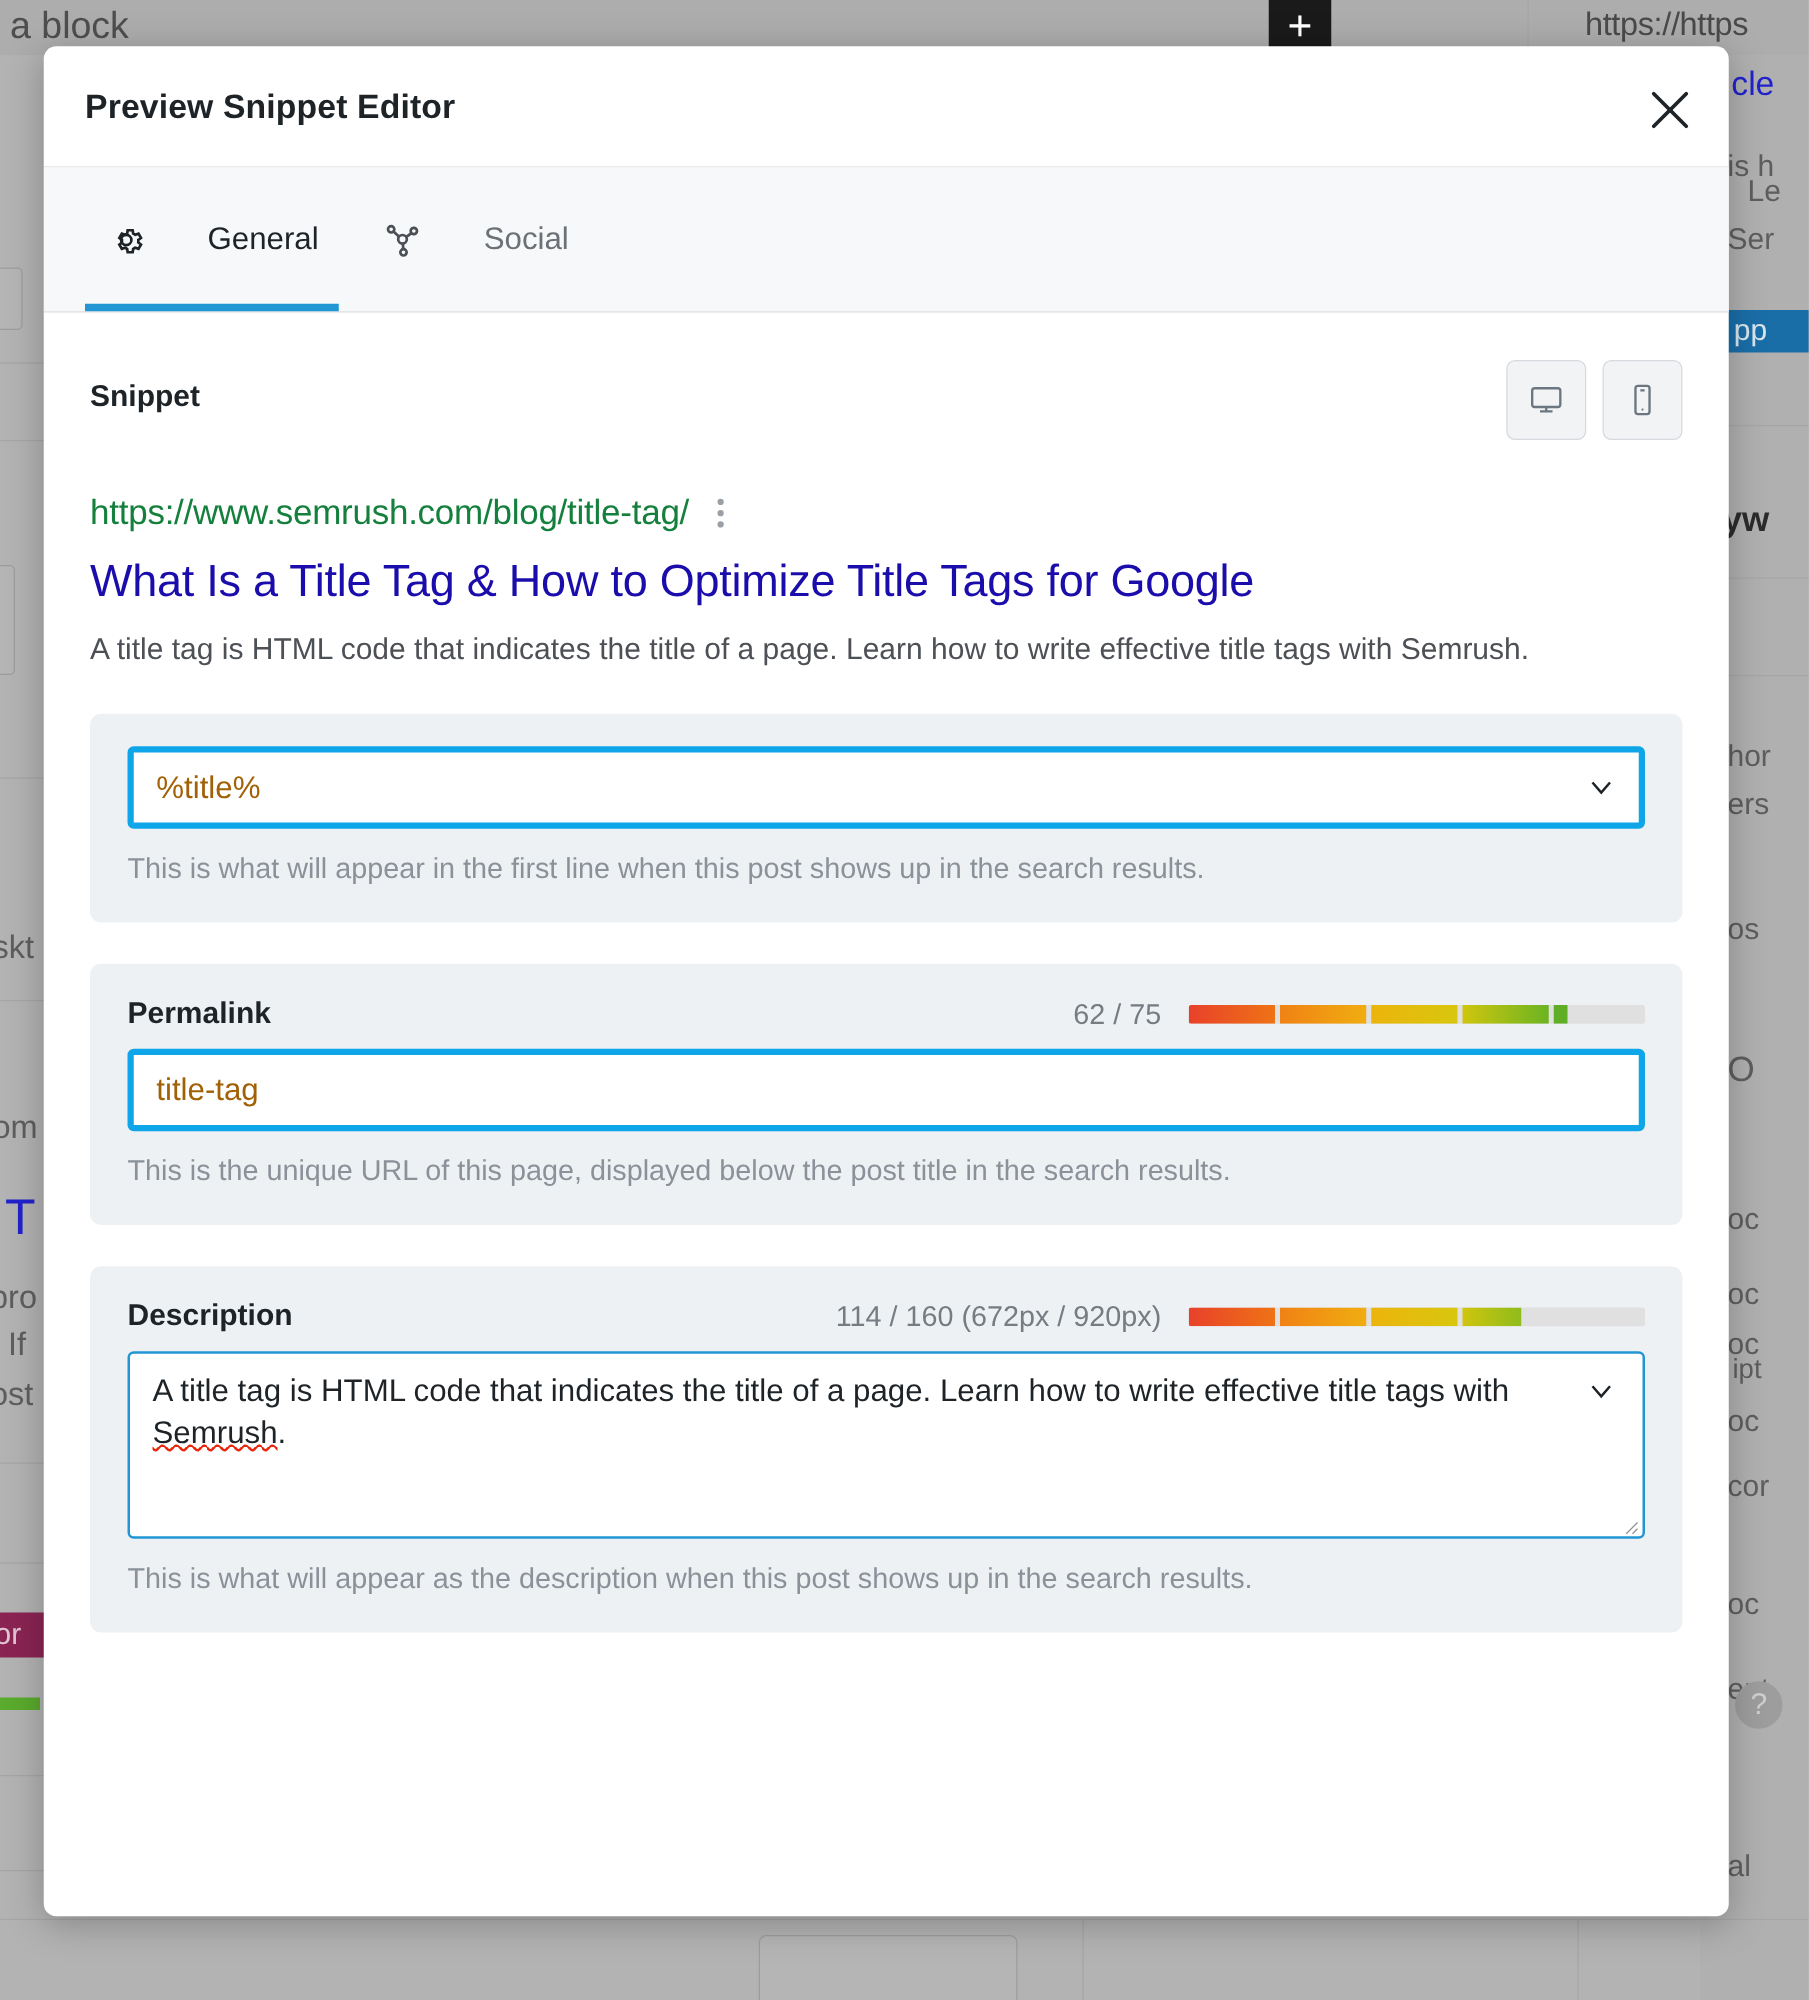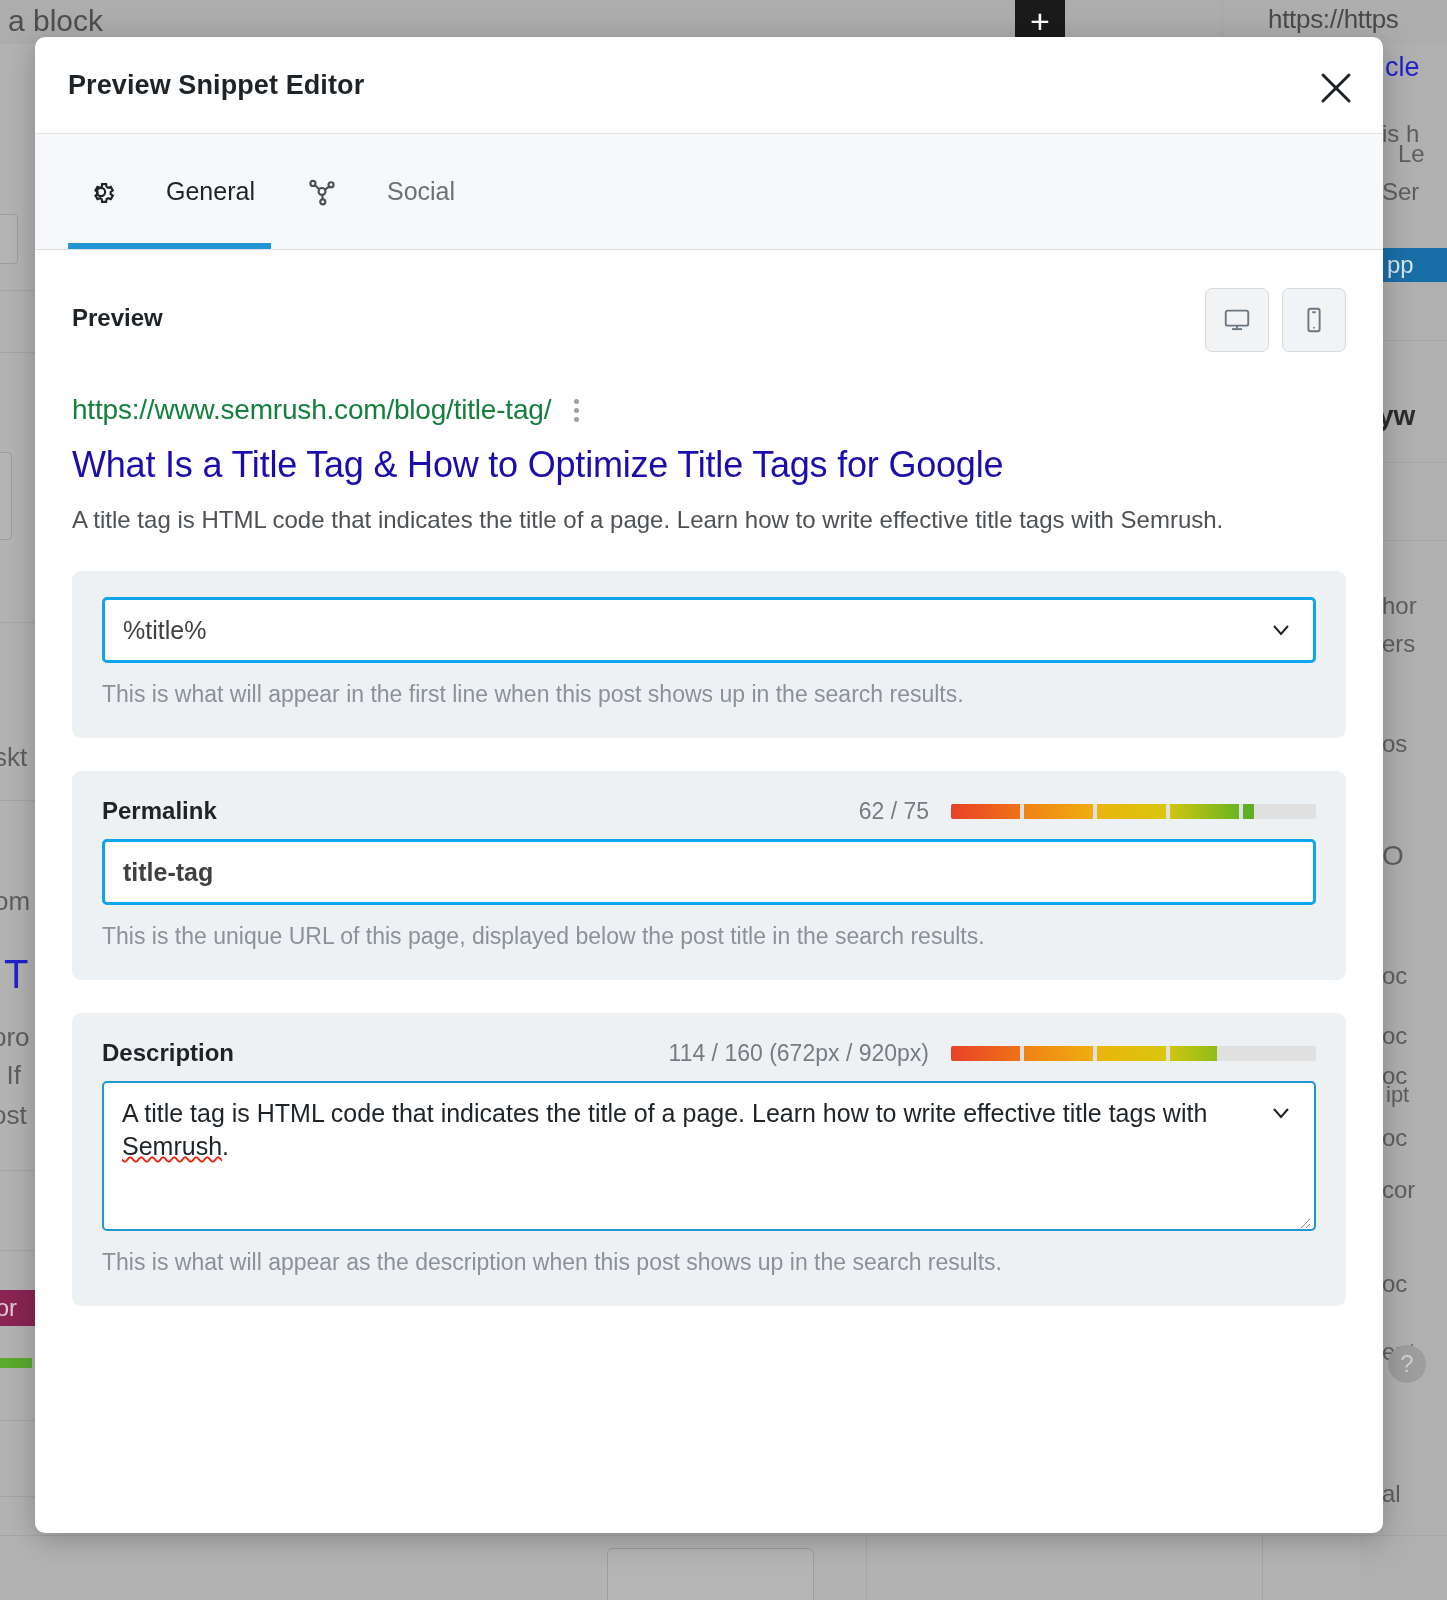--- a/index.html
+++ b/index.html
@@ -64,22 +64,22 @@
   .field{background:#eef1f4;border-radius:9px;padding:26px 30px 30px 30px;margin-top:33px;}
   .field-head{display:flex;align-items:center;justify-content:space-between;padding:0 0 14px 0;}
   .field-label{font-size:24px;font-weight:bold;color:#1d2327;}
   .field-meta{display:flex;align-items:center;}
   .counter{font-size:23px;color:#757c82;margin-right:22px;white-space:nowrap;}
   .bar{width:365px;height:15px;background:#e0e0e0;border-radius:2px;overflow:hidden;display:flex;}
   .seg{height:15px;}
 
   .input-wrap{position:relative;}
   .text-input{
-    width:100%;box-sizing:border-box;height:66px;border:3px solid #0ea5e9;border-radius:5px;
-    background:#fff;font-size:25px;color:#404040;padding:0 62px 0 18px;
+    width:100%;box-sizing:border-box;height:66px;border:5px solid #0ea5e9;border-radius:5px;
+    background:#fff;font-size:25px;color:#a16207;padding:0 62px 0 18px;
     font-family:"Liberation Sans",sans-serif;outline:none;
   }
   .textarea-input{
     width:100%;box-sizing:border-box;height:150px;border:2px solid #2196d3;border-radius:5px;
     background:#fff;font-size:25px;color:#1d2327;padding:14px 62px 0 18px;line-height:1.3;
     font-family:"Liberation Sans",sans-serif;outline:none;resize:none;overflow:hidden;
   }
   .chev{position:absolute;right:20px;top:21px;pointer-events:none;}
   .chev-ta{position:absolute;right:20px;top:20px;pointer-events:none;}
   .helper{font-size:23px;color:#8b9199;margin-top:18px;}
@@ -181,21 +181,21 @@
           <line x1="12.2" y1="14.2" x2="12.5" y2="17.5"></line>
         </svg>
       </span>
       <span class="tab-lbl">Social</span>
     </div>
   </div>
 
   <div id="body">
 
     <div id="preview-row">
-      <div id="preview-label">Preview</div>
+      <div id="preview-label">Snippet</div>
       <div id="device-toggle">
         <div class="dev-btn">
           <svg width="30" height="30" viewBox="0 0 24 24" fill="none" stroke="#6b7681" stroke-width="1.5">
             <rect x="3" y="4.5" width="18" height="12" rx="1.6"></rect>
             <line x1="12" y1="16.5" x2="12" y2="19"></line>
             <line x1="8" y1="19.3" x2="16" y2="19.3"></line>
           </svg>
         </div>
         <div class="dev-btn">
           <svg width="30" height="30" viewBox="0 0 24 24" fill="none" stroke="#6b7681" stroke-width="1.5">
@@ -244,21 +244,21 @@
               <span class="seg" style="width: 1%; background: transparent;"></span>
               <span class="seg" style="width: 19%; background: linear-gradient(90deg, rgb(236, 180, 13), rgb(216, 199, 13));"></span>
               <span class="seg" style="width: 1%; background: transparent;"></span>
               <span class="seg" style="width: 19%; background: linear-gradient(90deg, rgb(207, 197, 14), rgb(107, 180, 34));"></span>
               <span class="seg" style="width: 1%; background: transparent;"></span>
               <span class="seg" style="width: 3%; background: linear-gradient(90deg, rgb(95, 174, 37), rgb(95, 174, 37));"></span>
             </span>
         </span>
       </div>
       <div class="input-wrap">
-        <input class="text-input" id="input-permalink" type="text" style="padding-right: 18px; font-weight: bold;" value="title-tag">
+        <input class="text-input" id="input-permalink" type="text" style="padding-right: 18px;" value="title-tag">
       </div>
       <div class="helper">This is the unique URL of this page, displayed below the post title in the search results.</div>
     </div>
 
     <div class="field">
       <div class="field-head">
         <span class="field-label">Description</span>
         <span class="field-meta">
           <span class="counter">114 / 160 (672px / 920px)</span>
           <span class="bar" id="bar-description" style="background: rgb(224, 224, 224);">

